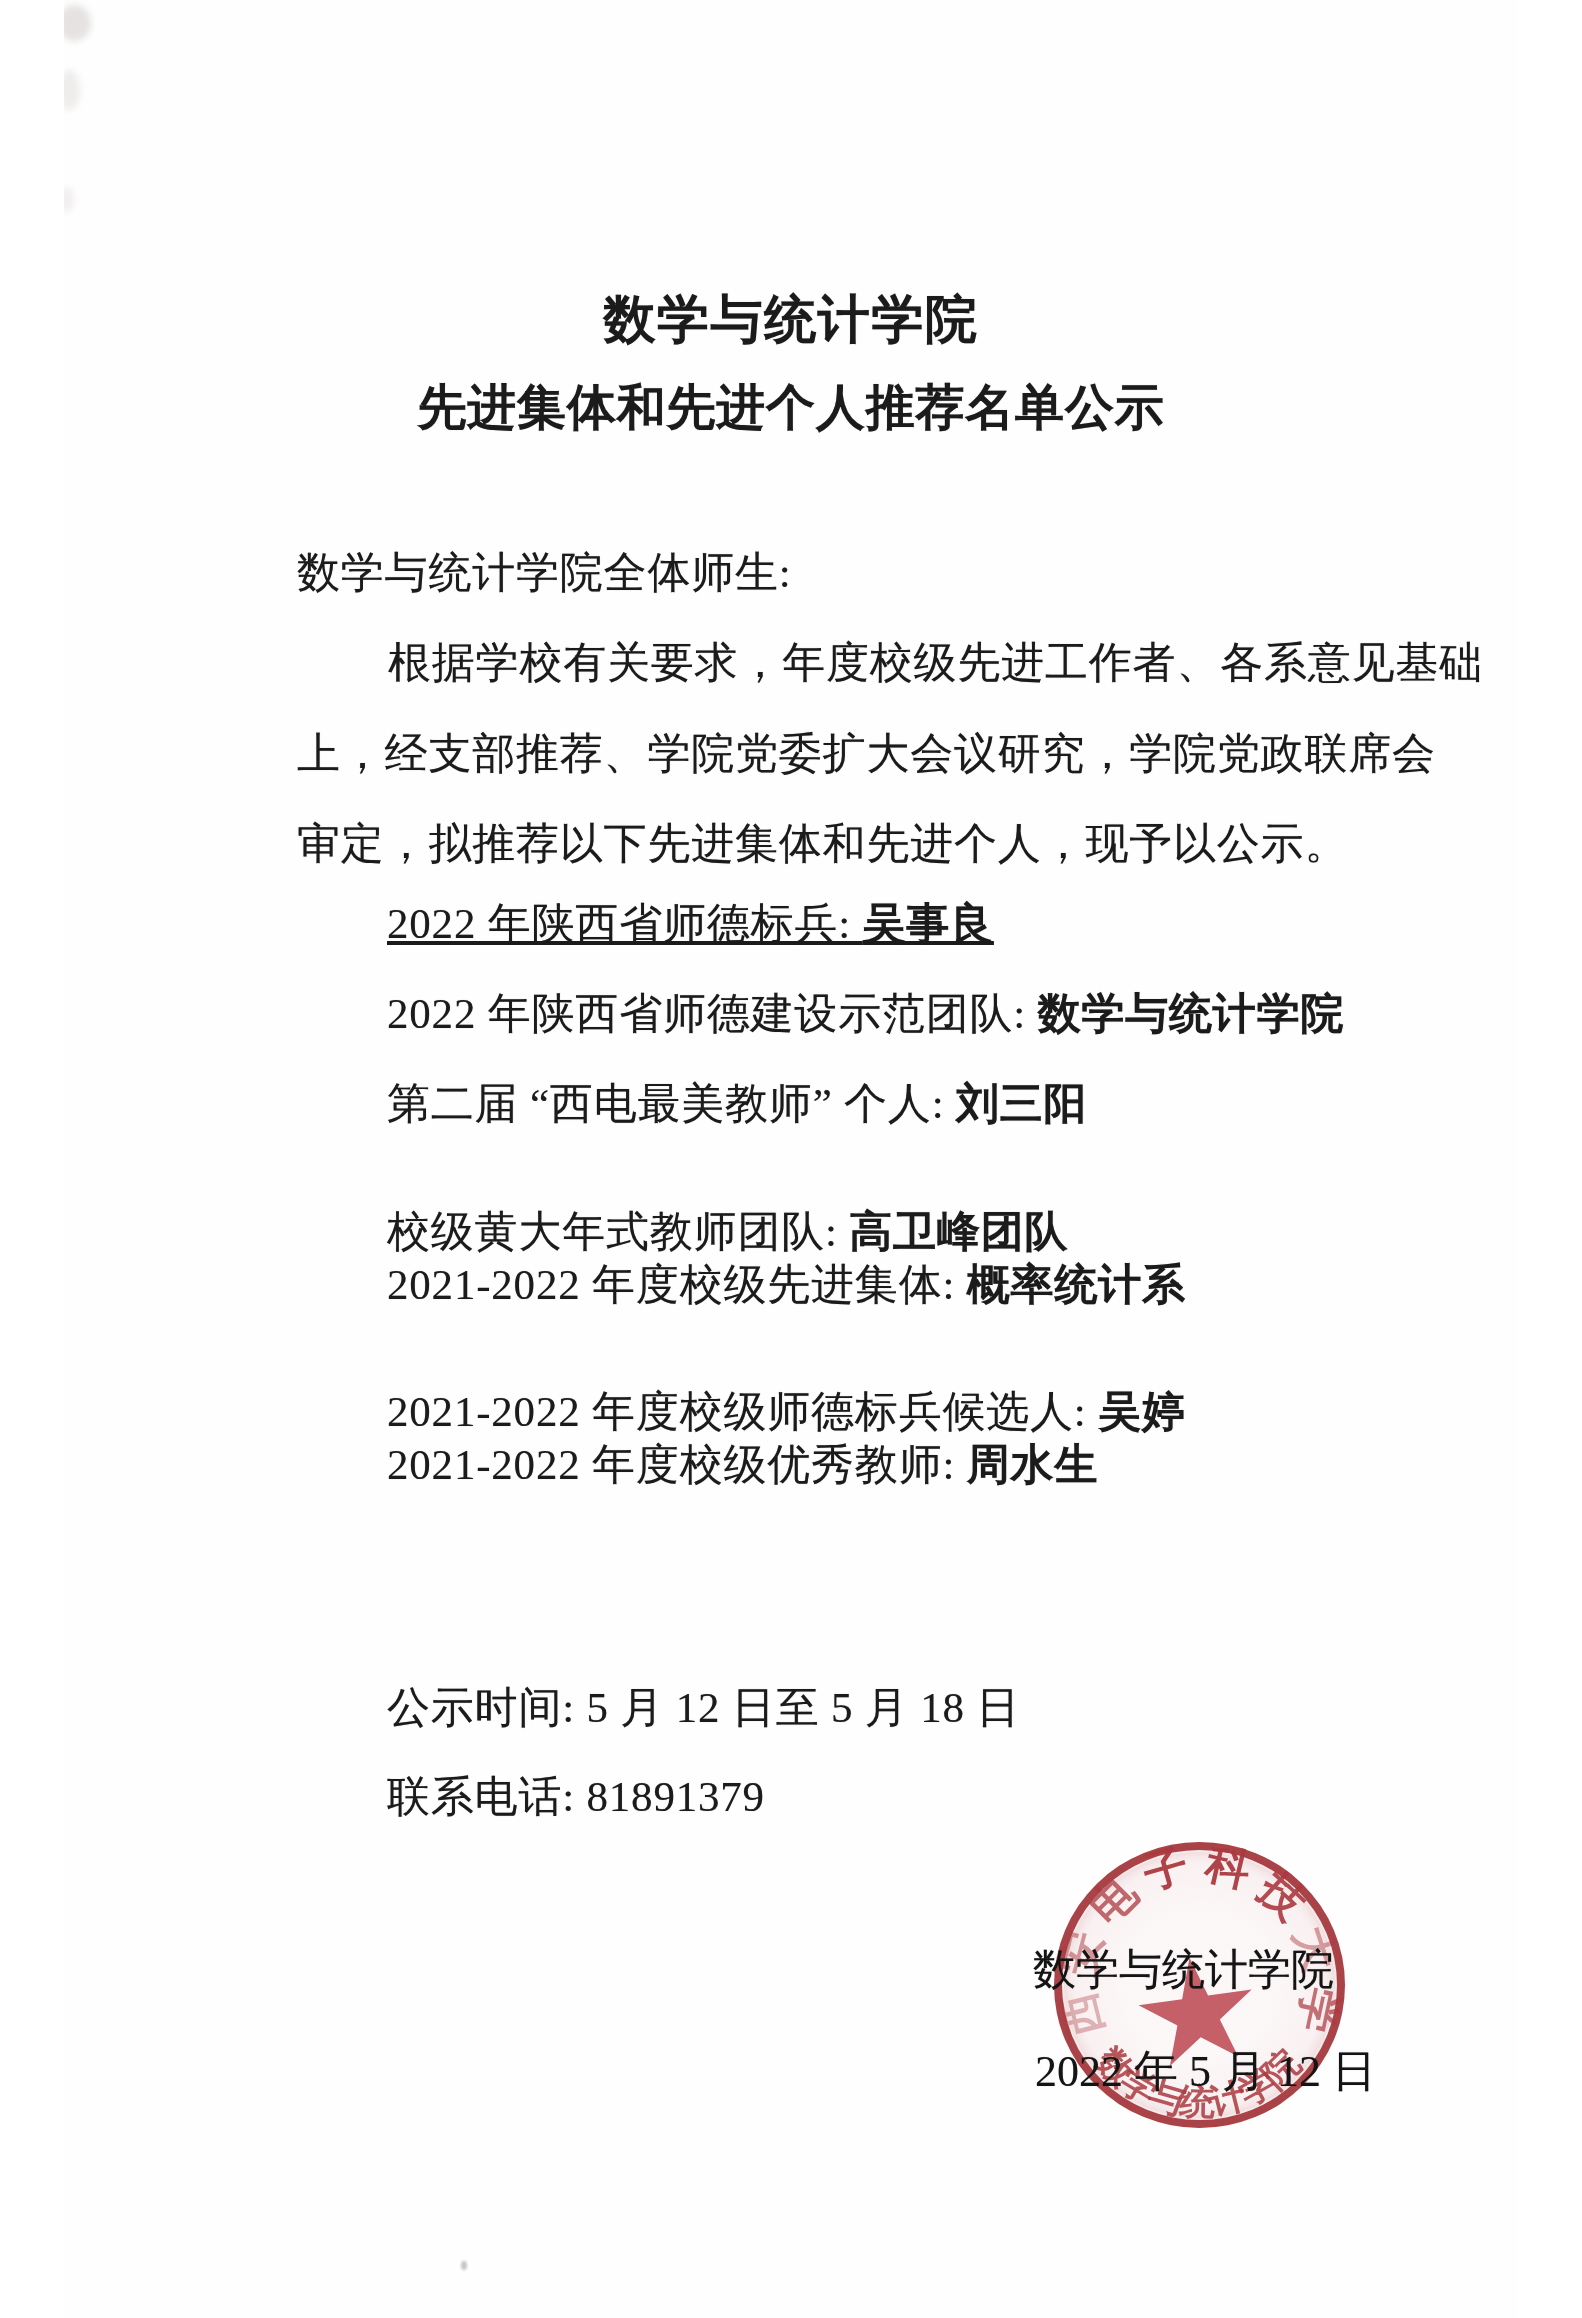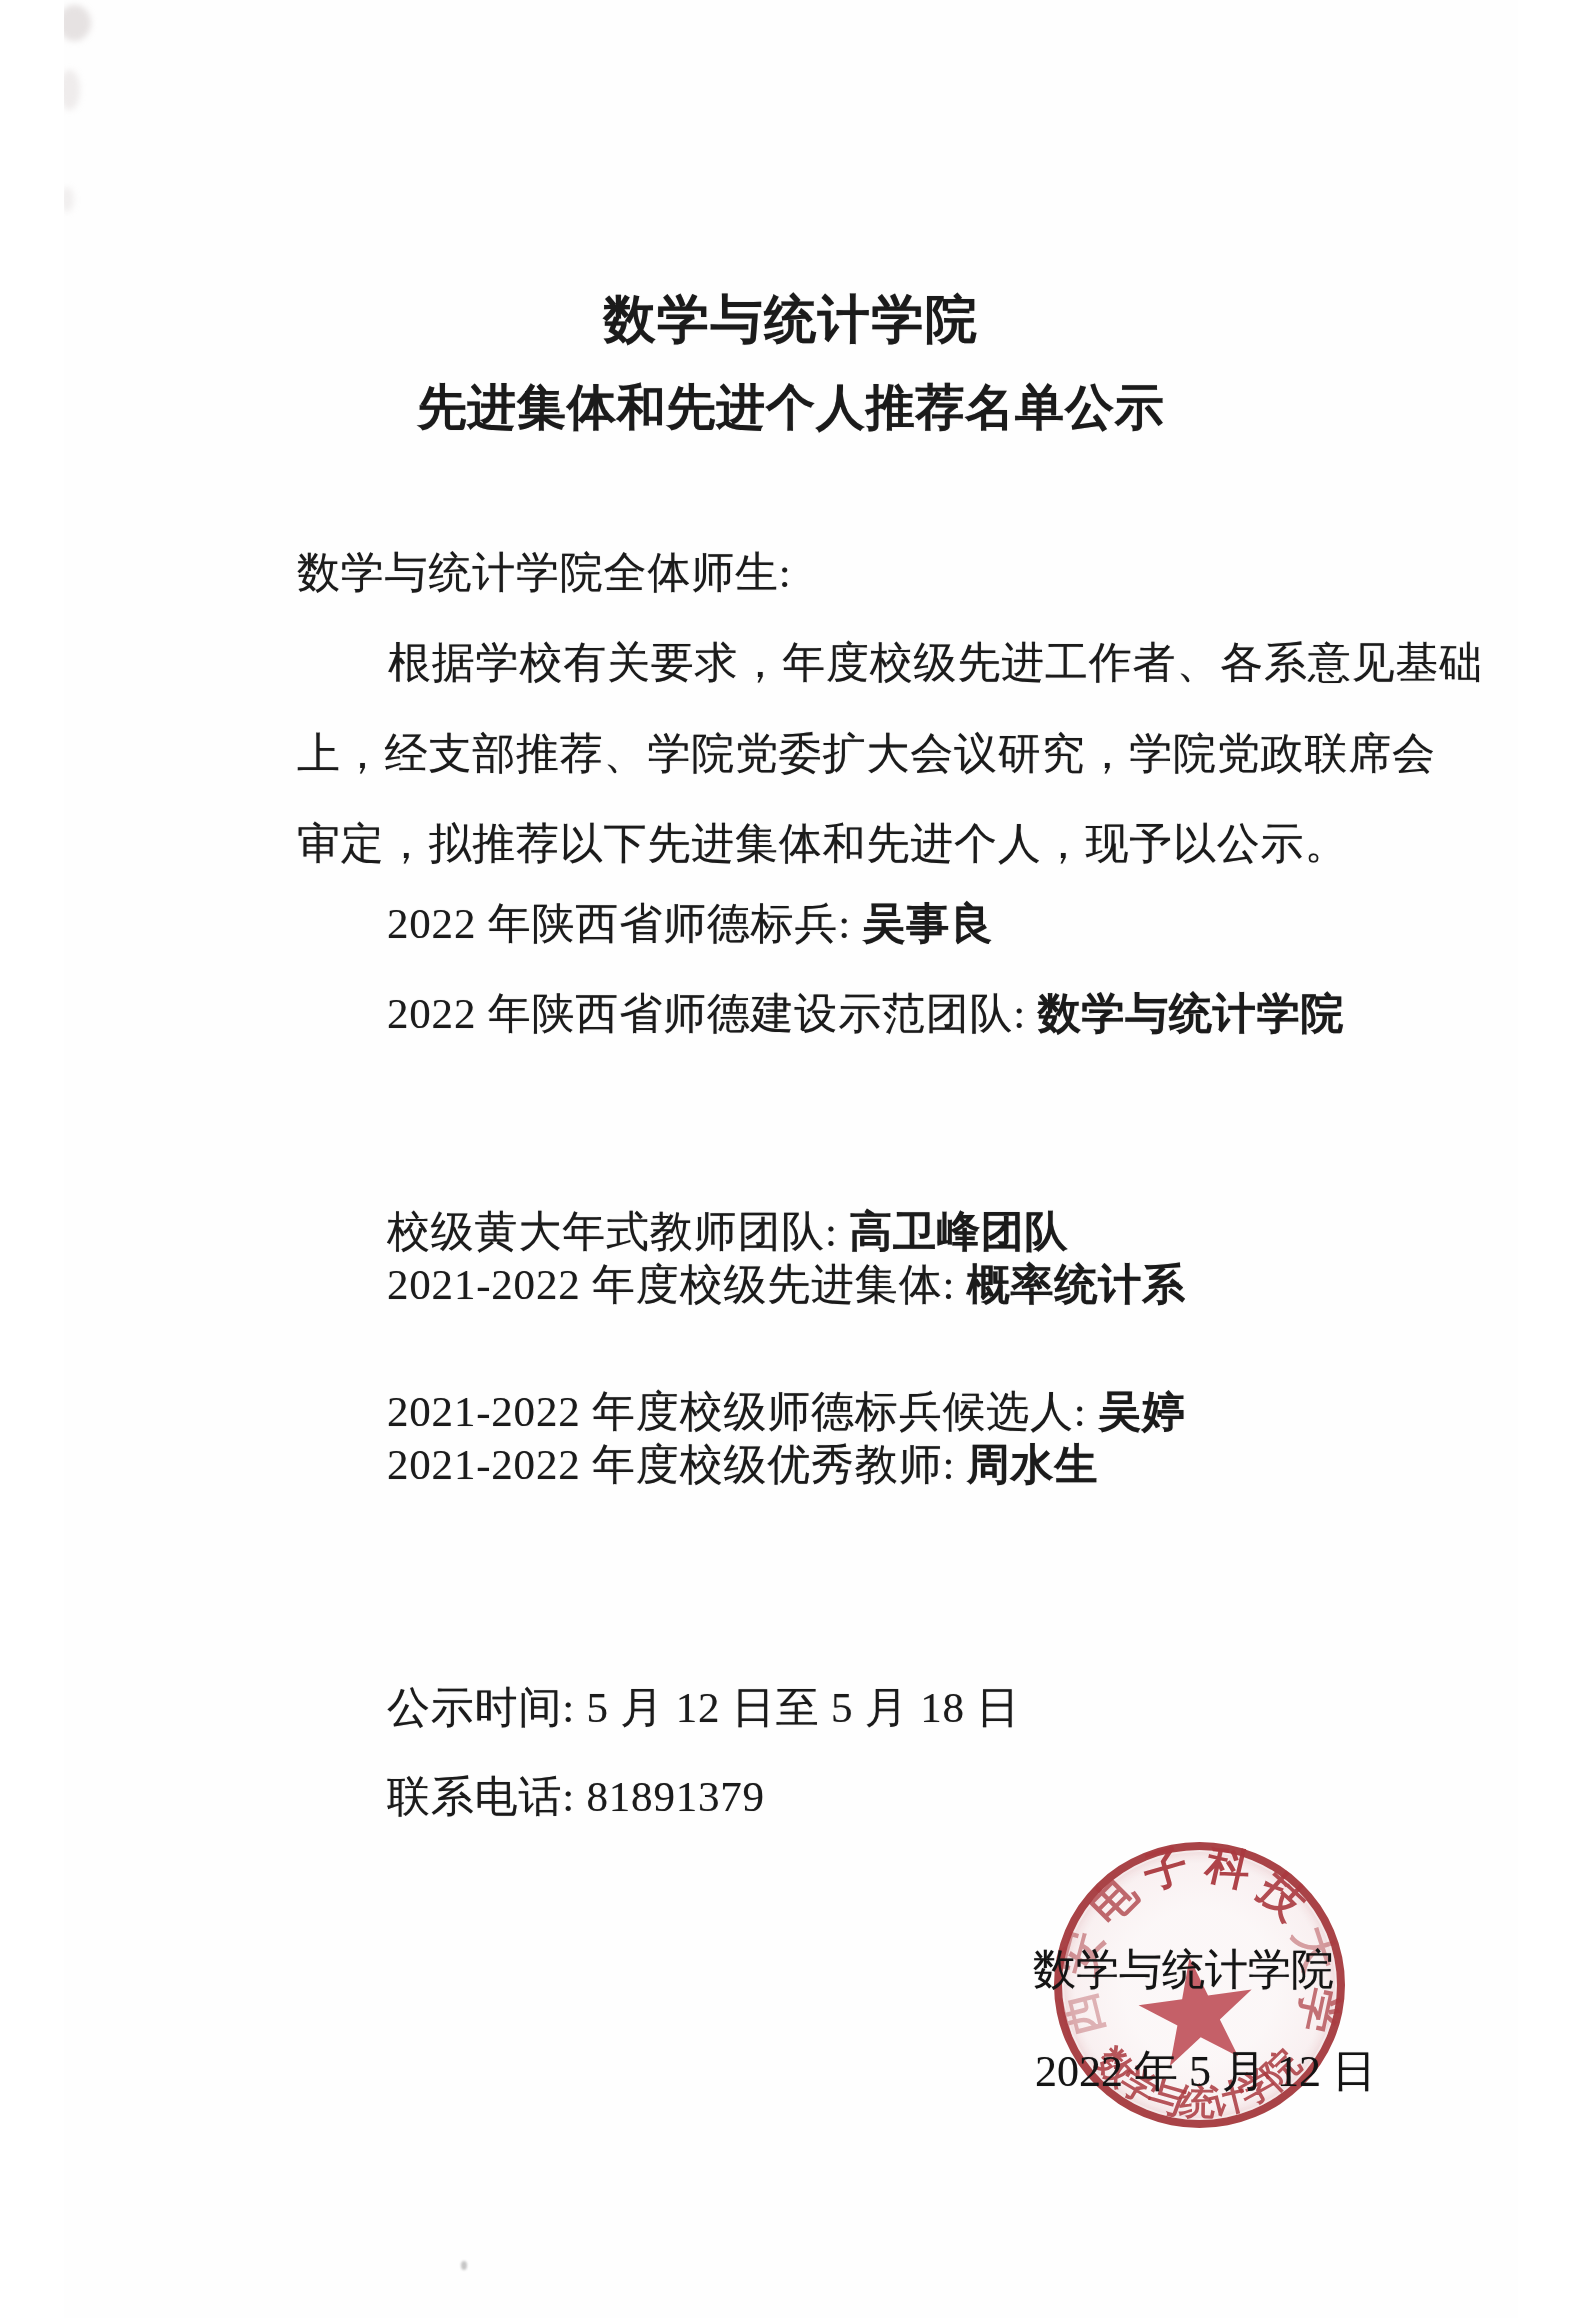--- a/index.html
+++ b/index.html
@@ -32,21 +32,21 @@
     top: 383px; left: 0; width: 100%;
     text-align: center;
     font-size: 49px; font-weight: 700;
     letter-spacing: 0.8px;
   }
   .body-text { font-size: 43px; letter-spacing: 0.8px; }
   .salutation { left: 233px; top: 551px; }
   .para-1 { left: 324px; top: 641px; }
   .para-2 { left: 233px; top: 732px; }
   .para-3 { left: 233px; top: 822px; }
-  .award-1 { left: 323px; top: 902px; }
+  .award-1 { left: 323px; top: 902px; text-decoration: underline; }
   .award-2 { left: 323px; top: 992px; }
   .award-3 { left: 323px; top: 1082px; }
   .award-4 { left: 323px; top: 1172px; margin-top: 38px; }
   .award-5 { left: 323px; top: 1263px; }
   .award-6 { left: 323px; top: 1353px; margin-top: 37px; }
   .award-7 { left: 323px; top: 1443px; }
   .award-8 { left: 323px; top: 1533px; }
   .award-name { font-weight: 700; }
   .notice { left: 323px; top: 1686px; }
   .phone  { left: 323px; top: 1775px; }
@@ -118,20 +118,21 @@
   <div class="line title2">先进集体和先进个人推荐名单公示</div>
 
   <div class="line body-text salutation">数学与统计学院全体师生:</div>
 
   <div class="line body-text para-1">根据学校有关要求，年度校级先进工作者、各系意见基础</div>
   <div class="line body-text para-2">上，经支部推荐、学院党委扩大会议研究，学院党政联席会</div>
   <div class="line body-text para-3">审定，拟推荐以下先进集体和先进个人，现予以公示。</div>
 
   <div class="line body-text award-1"><span>2022 年陕西省师德标兵: </span><span class="award-name">吴事良</span></div>
   <div class="line body-text award-2"><span>2022 年陕西省师德建设示范团队: </span><span class="award-name">数学与统计学院</span></div>
+  <div class="line body-text award-3"><span>第二届 “西电最美教师” 个人: </span><span class="award-name">刘三阳</span></div>
   <div class="line body-text award-4"><span>校级黄大年式教师团队: </span><span class="award-name">高卫峰团队</span></div>
   <div class="line body-text award-5"><span>2021-2022 年度校级先进集体: </span><span class="award-name">概率统计系</span></div>
   <div class="line body-text award-6"><span>2021-2022 年度校级师德标兵候选人: </span><span class="award-name">吴婷</span></div>
   <div class="line body-text award-7"><span>2021-2022 年度校级优秀教师: </span><span class="award-name">周水生</span></div>
 
   <div class="line body-text notice">公示时间: 5 月 12 日至 5 月 18 日</div>
   <div class="line body-text phone">联系电话: 81891379</div>
 
   <div class="stamp">
     <div class="stamp-ring"></div>

